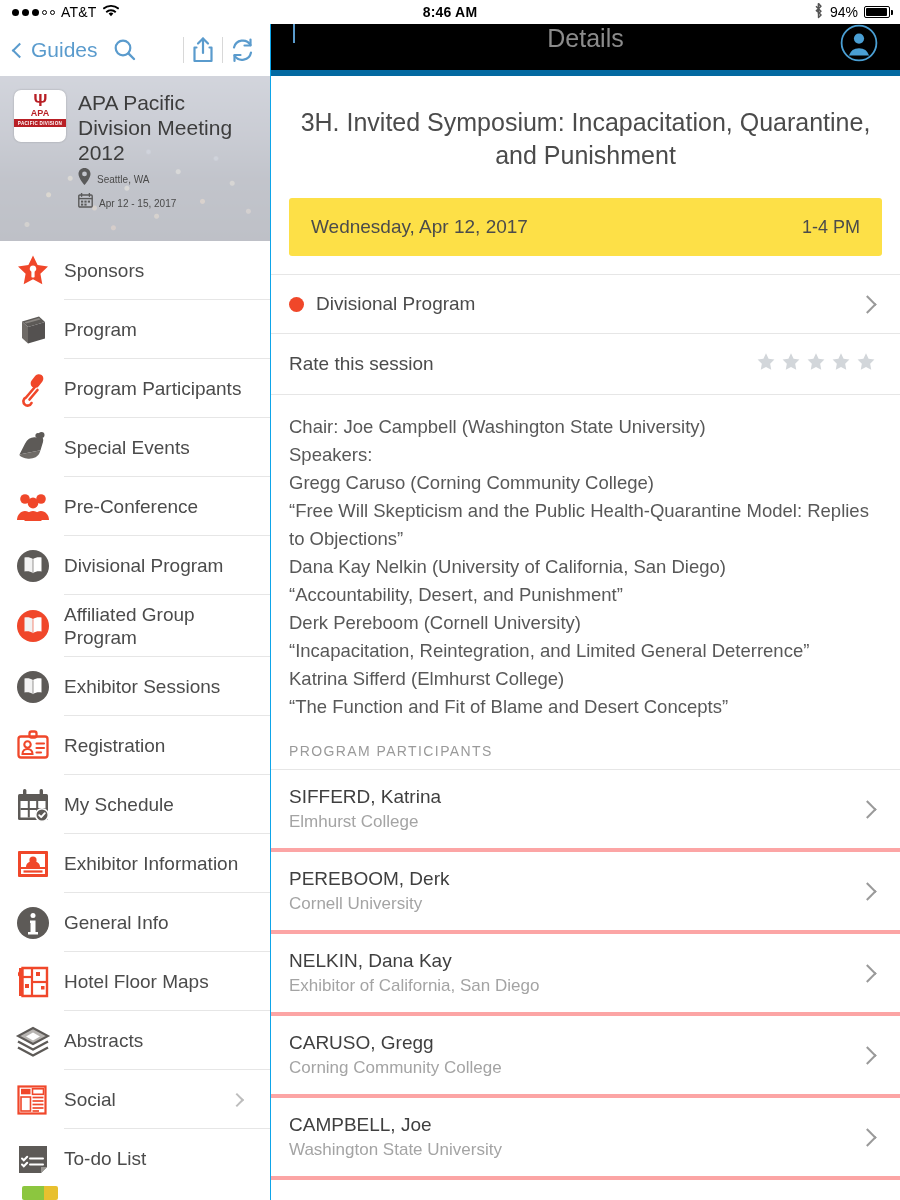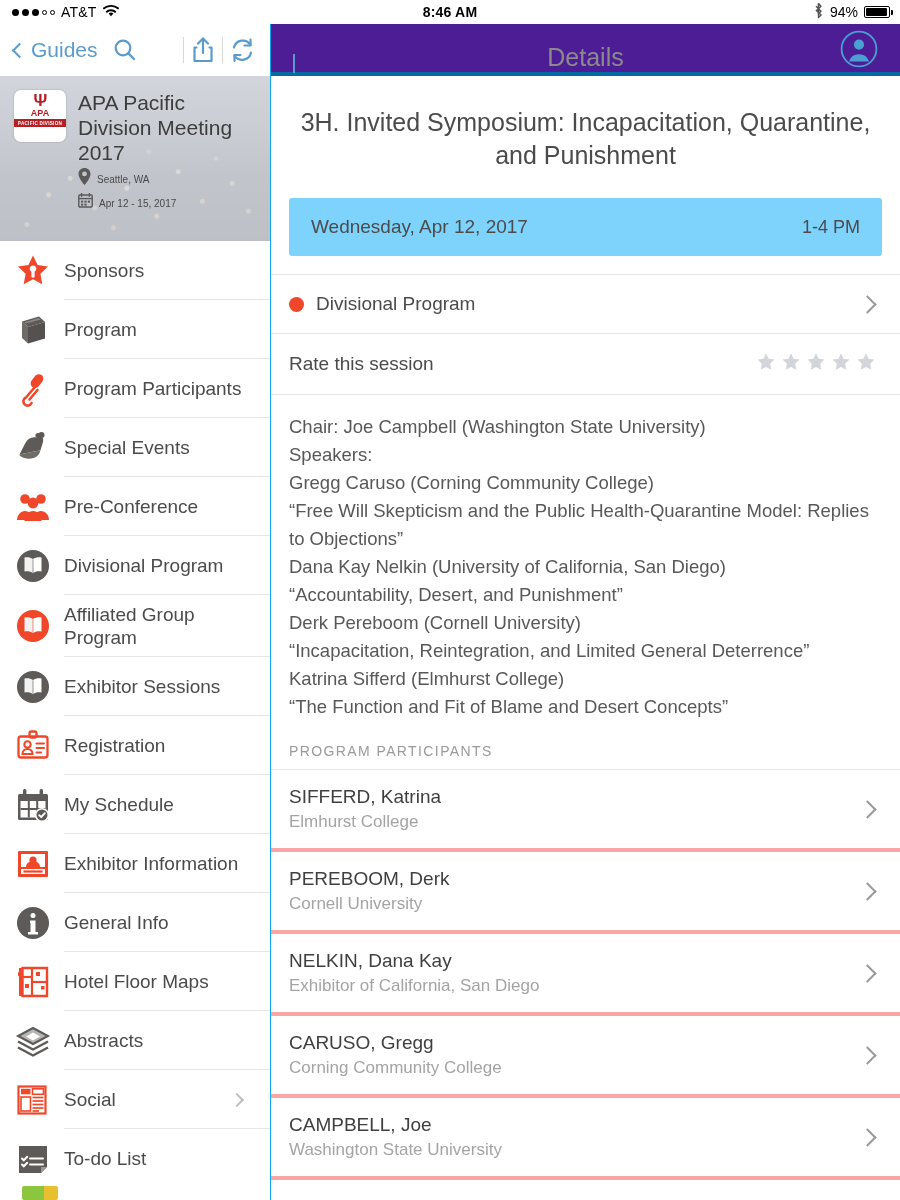--- a/index.html
+++ b/index.html
@@ -146,43 +146,43 @@
   .sb-chevron {
     flex: 0 0 auto; width: 10px; height: 10px; margin-right: 14px;
     border-top: 2px solid #bdbdbd; border-right: 2px solid #bdbdbd;
     transform: rotate(45deg);
   }
 
   
   .detail { flex: 1 1 auto; display: flex; flex-direction: column; background: #fff; min-width: 0; }
   .detail-nav {
     height: 52px; flex: 0 0 52px;
-    display: flex; align-items: flex-end; padding: 0 22px;
-    position: relative; background: #4c1d95;
-    border-bottom: 4px solid #0369a1;
+    display: flex; align-items: flex-start; padding: 0 22px;
+    position: relative; background: #000000;
+    border-bottom: 6px solid #0369a1;
   }
   .dn-back {
     width: 13px; height: 13px;
     border-left: 2.6px solid #5a9bcd; border-bottom: 2.6px solid #5a9bcd;
     transform: rotate(45deg);
   }
   .dn-title {
     position: absolute; left: 0; right: 0; text-align: center;
     font-size: 25px; color: #8b8b8b; pointer-events: none;
   }
   .dn-avatar { margin-left: auto; }
 
   .detail-body { flex: 1 1 auto; overflow: hidden; }
 
   .session-title {
     padding: 30px 26px 26px 26px;
     font-size: 25px; line-height: 33px; color: #4b4b4b; text-align: center;
   }
   .datecard {
-    margin: 0 18px; background: #7dd3fc;
+    margin: 0 18px; background: #fde047;
     border-radius: 3px;
     display: flex; align-items: center; justify-content: space-between;
     padding: 18px 22px; font-size: 19px; color: #4b4b4b;
   }
   .datecard .time { font-size: 18px; }
 
   .row {
     display: flex; align-items: center;
     padding: 18px 18px 18px 18px;
     border-bottom: 1px solid #e6e6e6;
@@ -310,21 +310,21 @@
       <div class="event-banner">
         <div class="banner-bg"></div>
         <div class="banner-veil"></div>
         <div class="banner-inner">
           <div class="apa-logo">
             <span class="apa-mark">Ψ</span>
             <span class="apa-word">APA</span>
             <span class="apa-strip">PACIFIC DIVISION</span>
           </div>
           <div class="banner-text">
-            <div class="banner-title">APA Pacific Division Meeting 2017</div>
+            <div class="banner-title">APA Pacific Division Meeting 2012</div>
             <div class="banner-meta">
               <div class="meta-row">
                 <span>
                   <svg width="13" height="17" viewBox="0 0 13 17">
                       <path d="M6.5 0C3 0 .5 2.6.5 6c0 4.4 6 11 6 11s6-6.6 6-11c0-3.4-2.5-6-6-6zm0 8.3A2.4 2.4 0 1 1 6.5 3.5a2.4 2.4 0 0 1 0 4.8z" fill="#5a5a5a"></path>
                     </svg>
                 </span>
                 <span>Seattle, WA</span>
               </div>
               <div class="meta-row">

